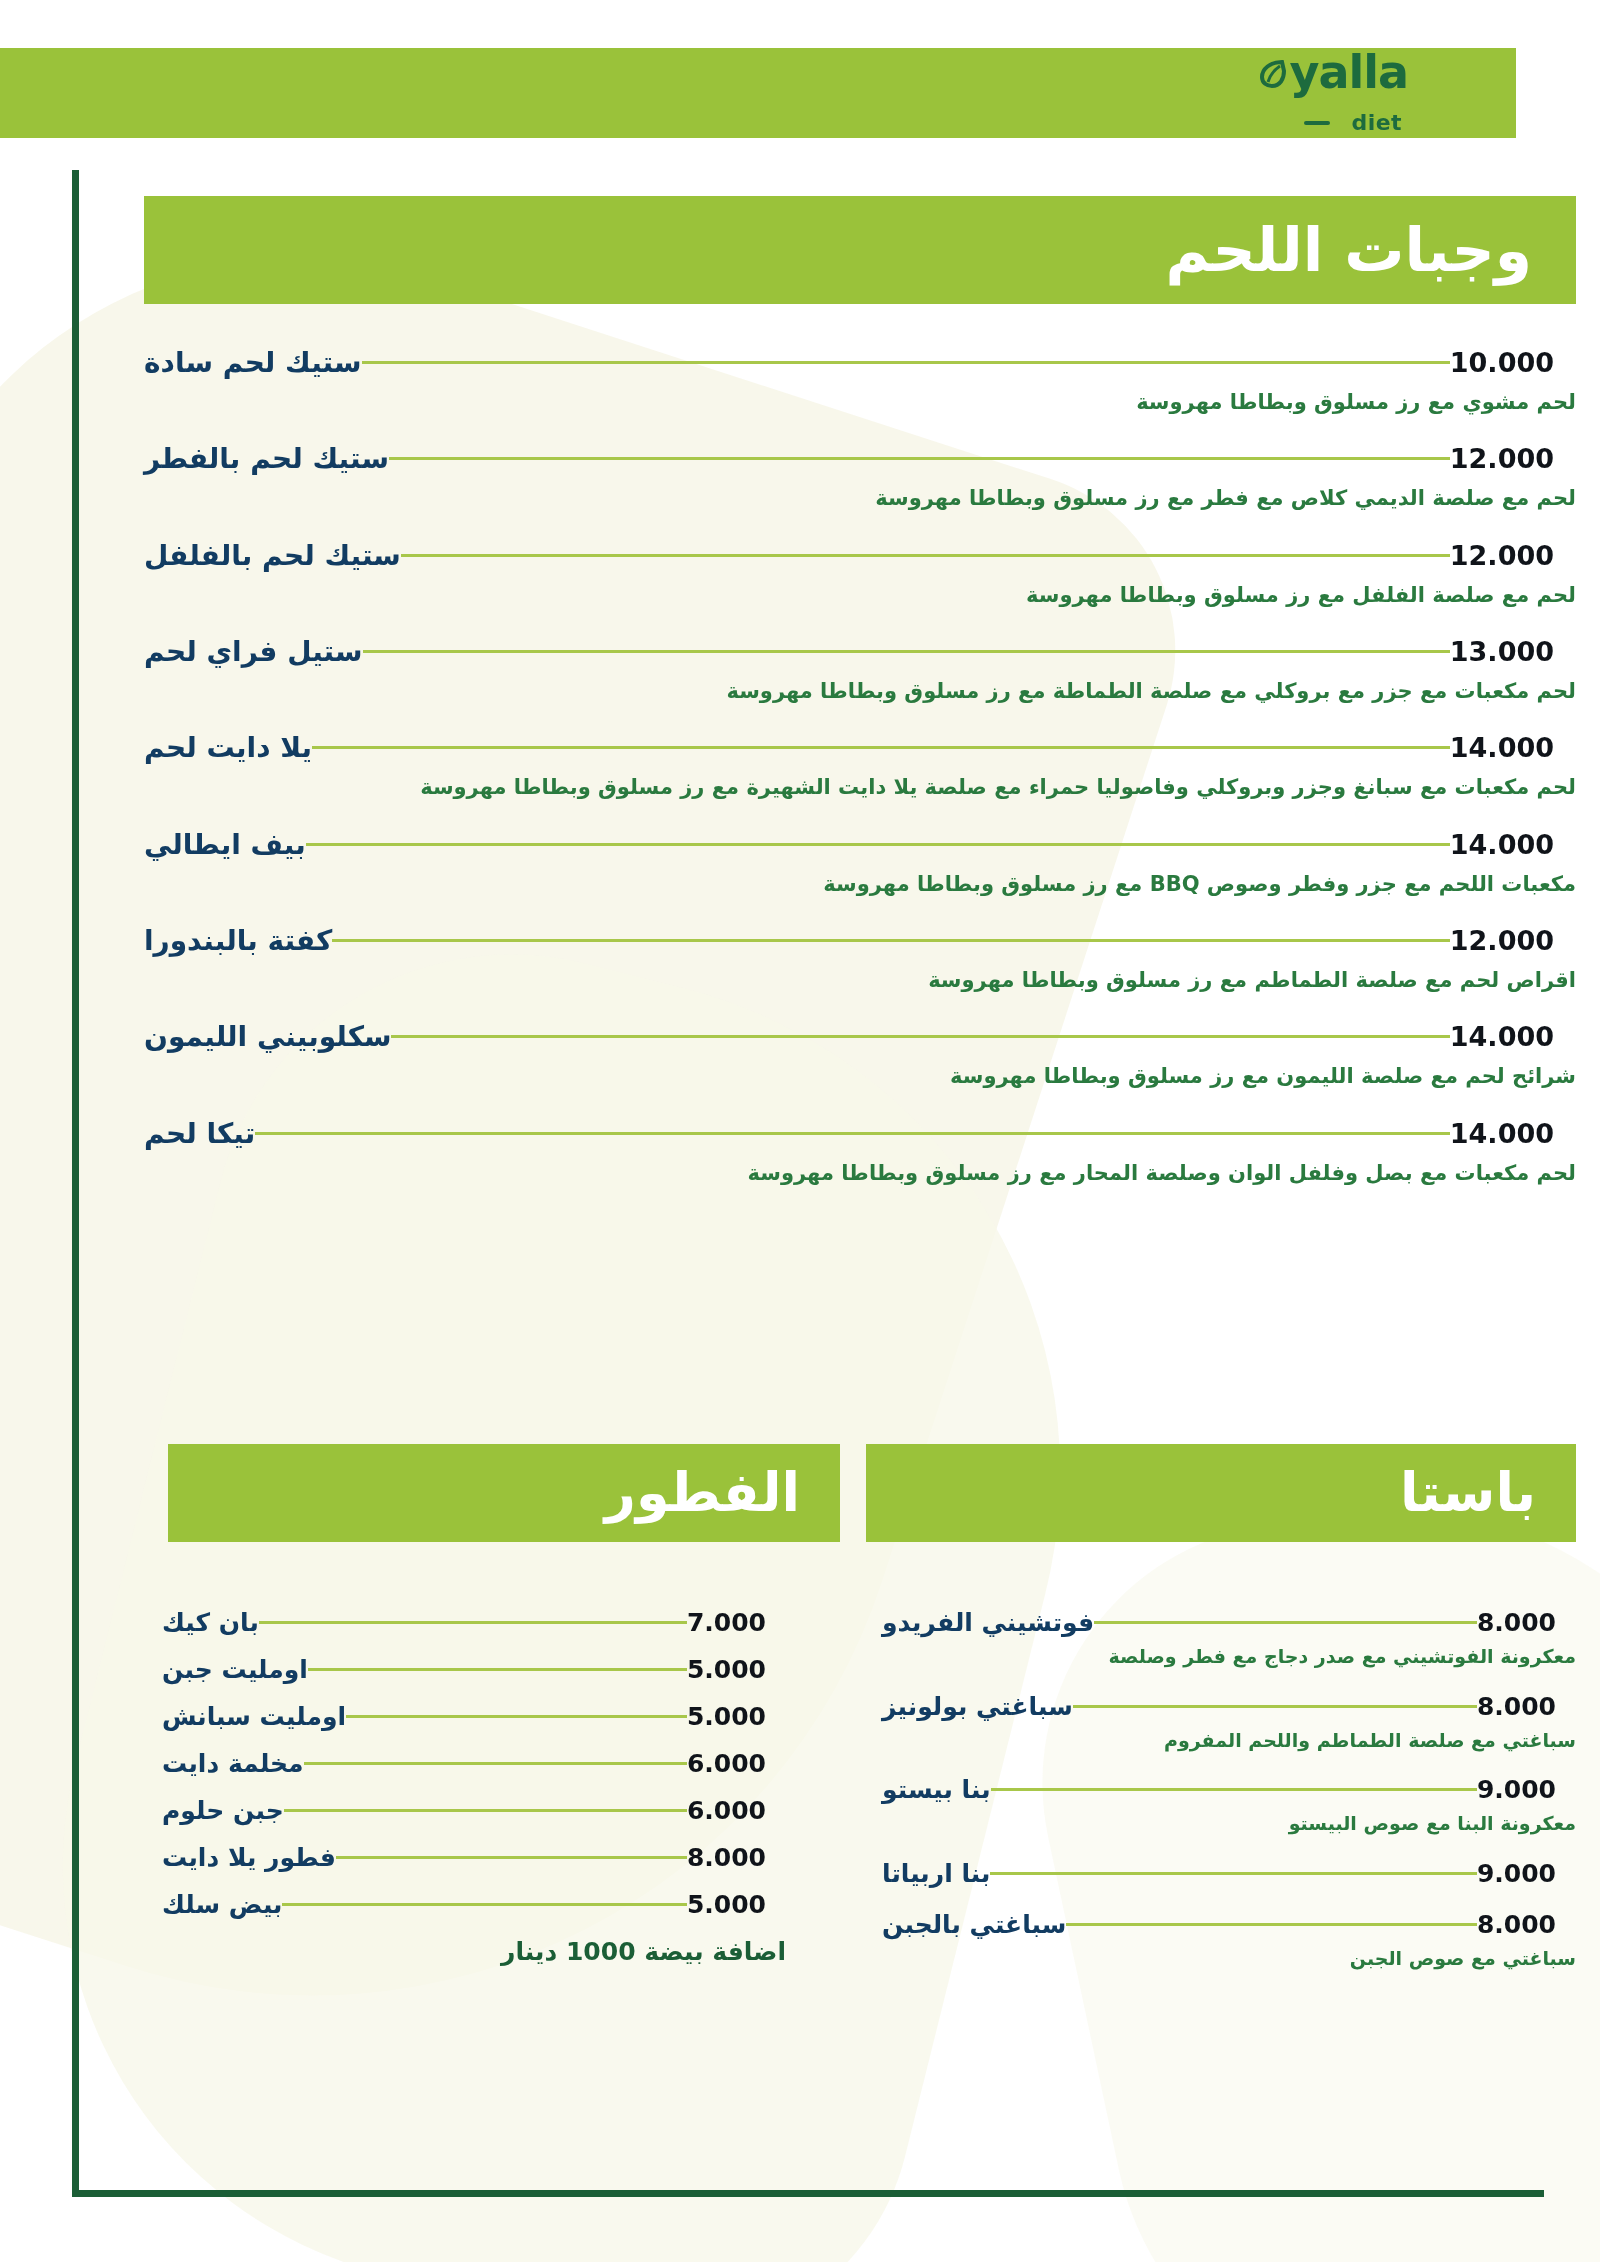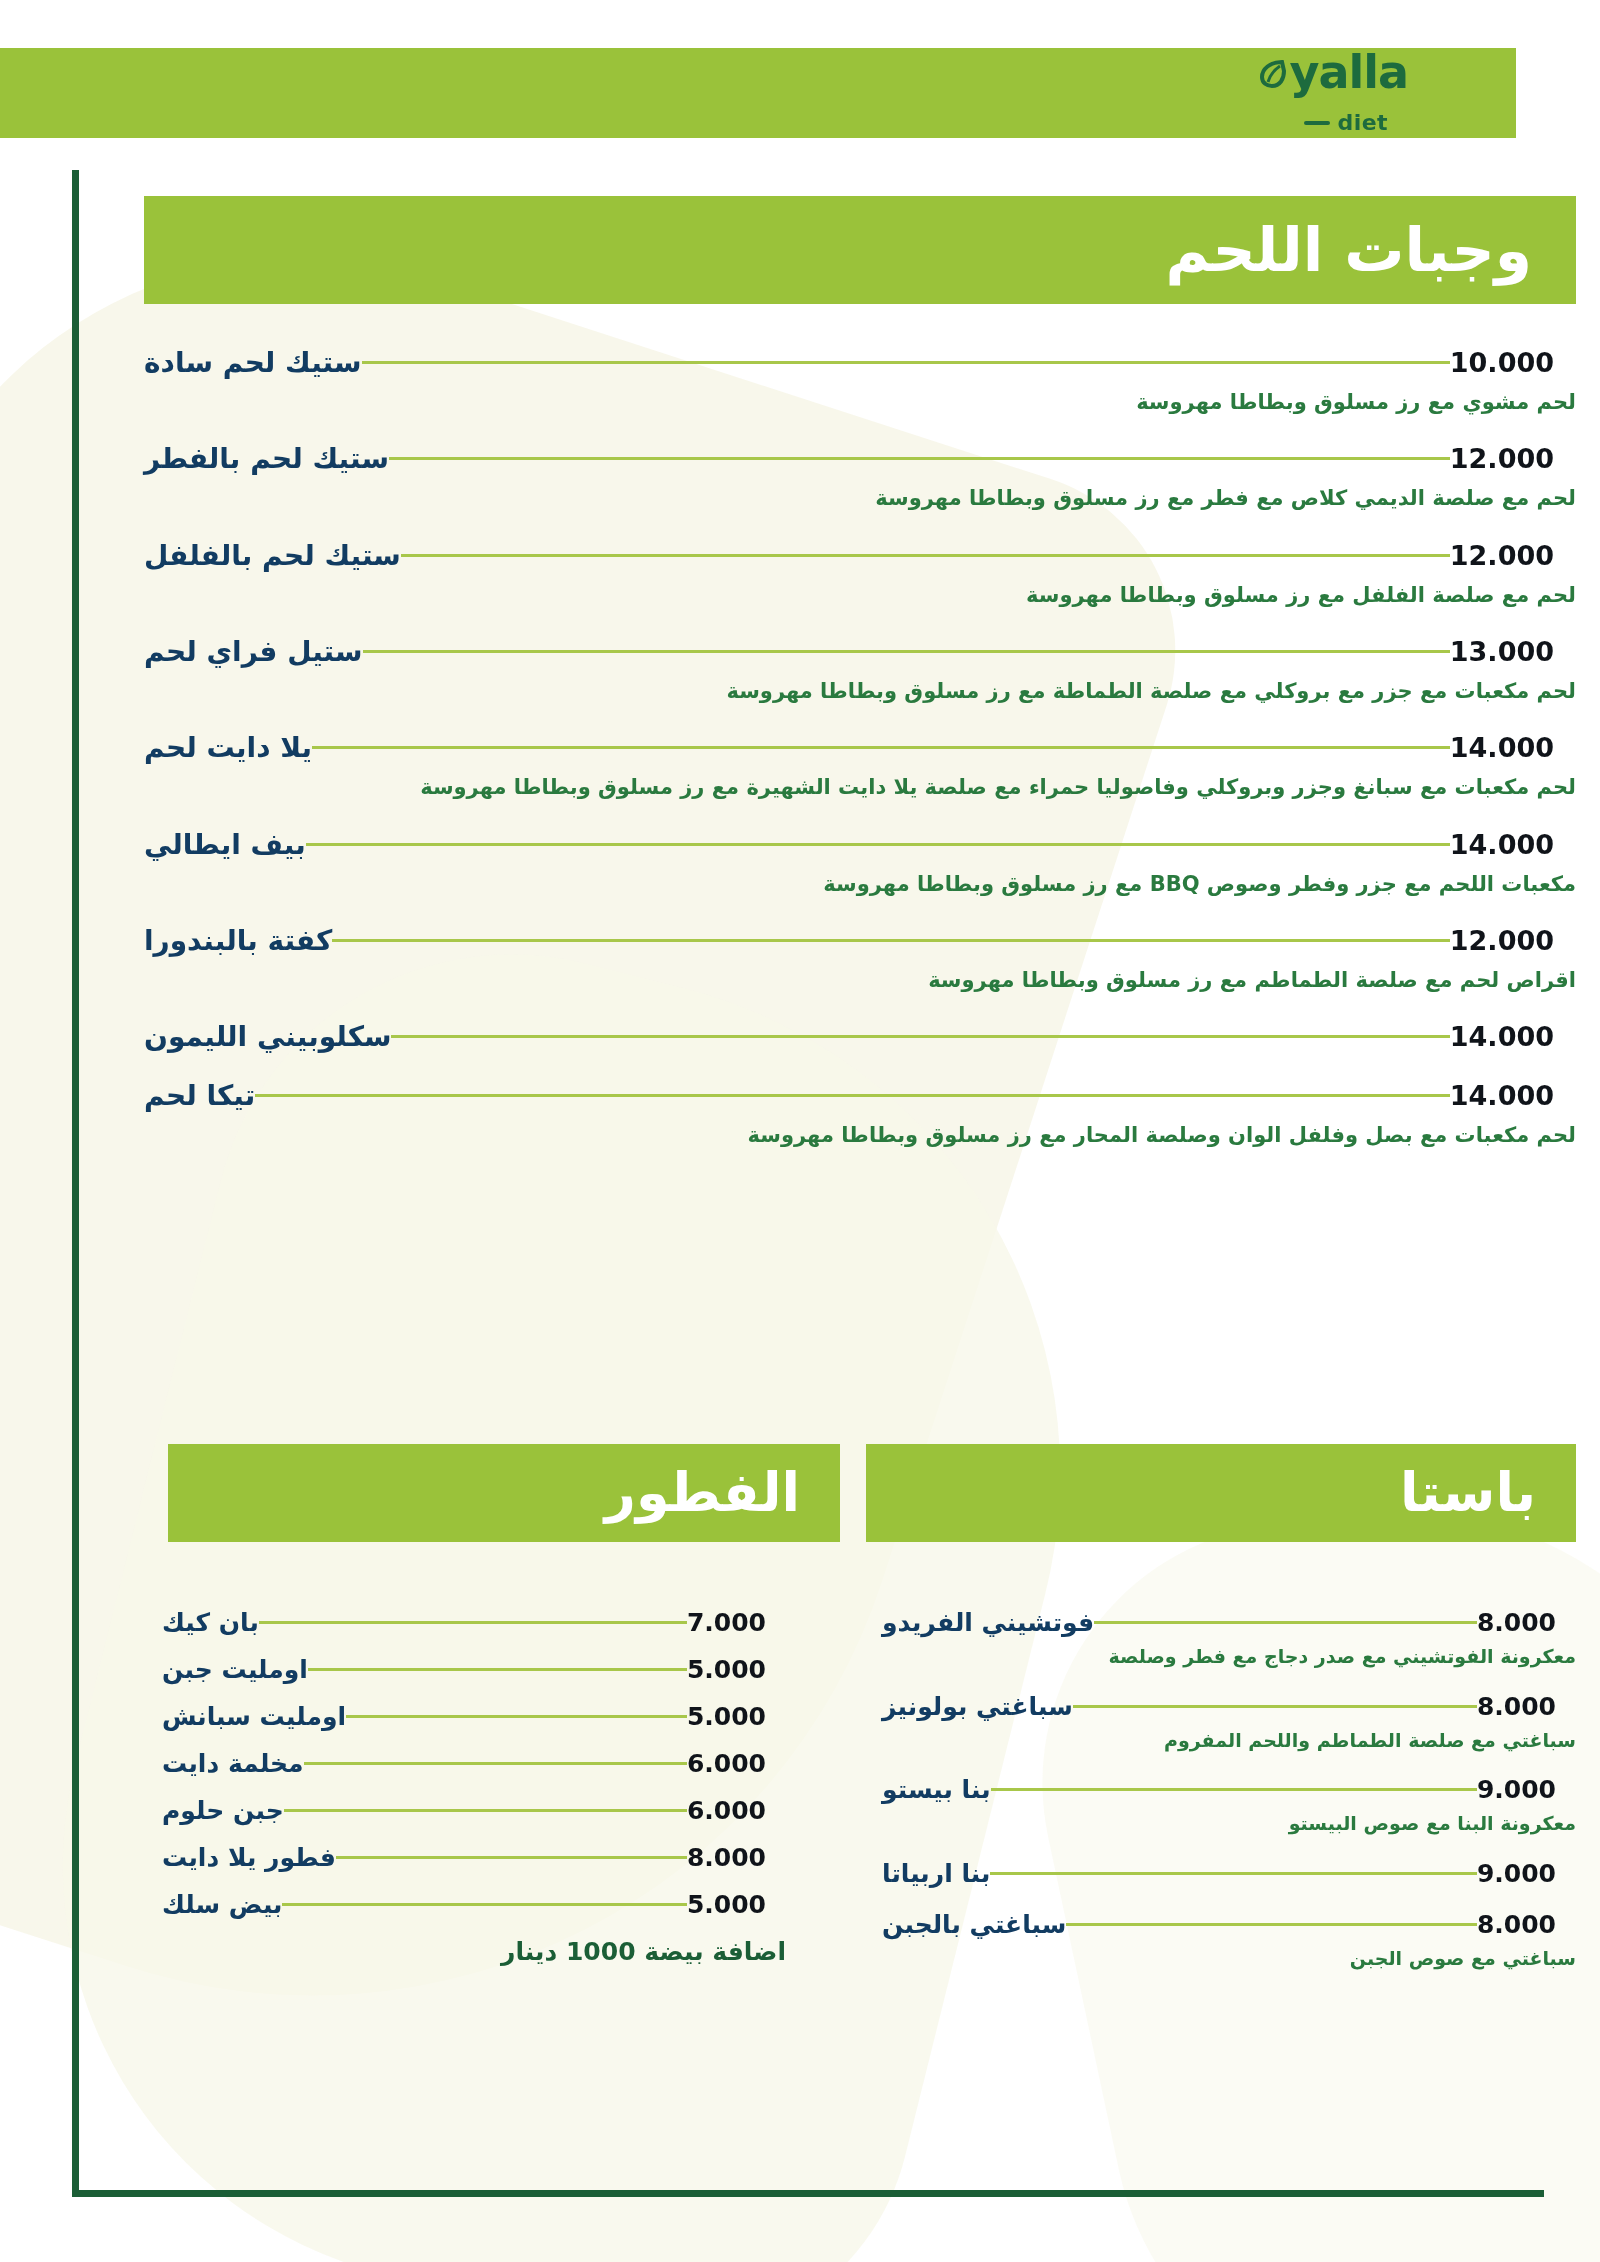--- a/index.html
+++ b/index.html
@@ -92,21 +92,21 @@
   .logo-leaf {
     width: 26px;
     height: 30px;
     position: relative;
     margin-right: 1px;
   }
   .logo-leaf svg { display: block; }
   .logo-sub {
     display: flex;
     align-items: center;
-    gap: 7px;
+    gap: 21px;
     margin-top: 16px;
     margin-left: 44px;
   }
   .logo-sub-dash {
     width: 26px;
     height: 4px;
     background: #1d6b3e;
     border-radius: 2px;
   }
   .logo-sub-text {
@@ -396,20 +396,21 @@
       </div>
       <div class="m-desc">اقراص لحم مع صلصة الطماطم مع رز مسلوق وبطاطا مهروسة</div>
     </div>
 
     <div class="m-row">
       <div class="m-line">
         <span class="m-name">سكلوبيني الليمون</span>
         <span class="m-leader"></span>
         <span class="m-price">14.000</span>
       </div>
+      <div class="m-desc">شرائح لحم مع صلصة الليمون مع رز مسلوق وبطاطا مهروسة</div>
     </div>
 
     <div class="m-row">
       <div class="m-line">
         <span class="m-name">تيكا لحم</span>
         <span class="m-leader"></span>
         <span class="m-price">14.000</span>
       </div>
       <div class="m-desc">لحم مكعبات مع بصل وفلفل الوان وصلصة المحار مع رز مسلوق وبطاطا مهروسة</div>
     </div>

